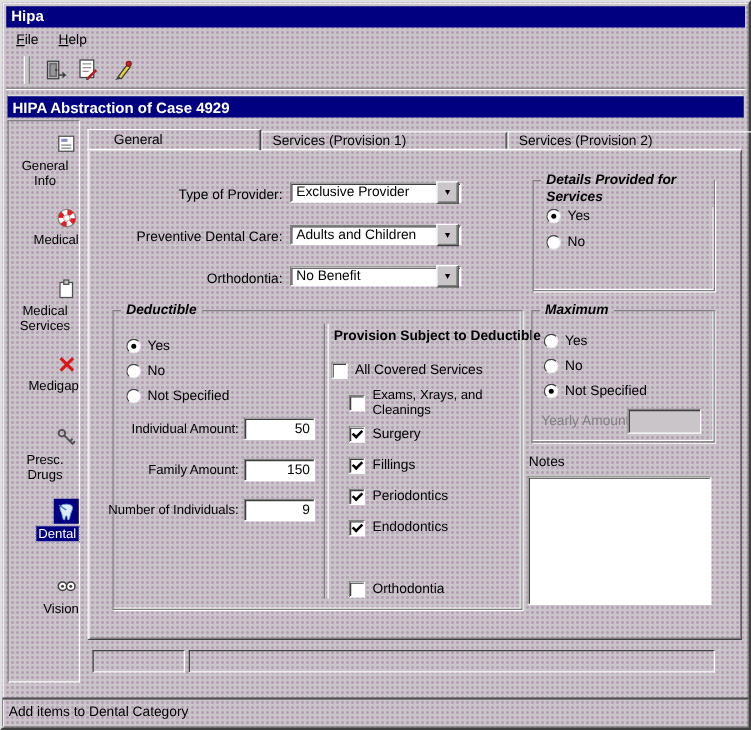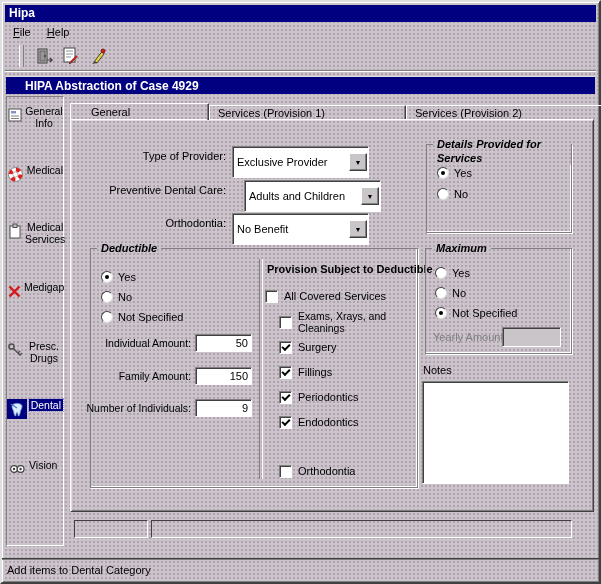--- a/index.html
+++ b/index.html
@@ -6,33 +6,33 @@
   body{width:601px;height:584px;overflow:hidden;font-family:"Liberation Sans","DejaVu Sans",sans-serif;font-size:11px;color:#000;}
   .dither{background-color:#c9c5c9;background-image:radial-gradient(rgba(150,95,150,0.38) 1px,transparent 1.3px);background-size:4px 4px;background-attachment:fixed;}
   #window{position:relative;width:597px;height:580px;border:2px solid;border-color:#dfdfdf #404040 #404040 #dfdfdf;box-shadow:inset 1px 1px 0 #fff,inset -1px -1px 0 #808080;}
   .titlebar{position:absolute;left:3px;top:3px;right:3px;height:17px;background:#000080;color:#fff;font-weight:bold;font-size:12px;line-height:17px;padding-left:4px;box-sizing:border-box;}
   .menubar{position:absolute;left:3px;top:22px;right:3px;height:17px;line-height:17px;}
   .menu-item{display:inline-block;padding:0 5px;margin-left:3px;}
   .menu-item::first-letter{text-decoration:underline;}
   .toolbar{position:absolute;left:3px;top:39px;right:3px;height:29px;border-bottom:1px solid #808080;box-shadow:0 1px 0 #fff;display:flex;align-items:center;}
   .tb-handle{width:3px;height:22px;margin-left:14px;margin-right:8px;border-left:1px solid #fff;border-right:1px solid #808080;background:#c9c5c9;}
   .tb-btn{width:24px;height:24px;display:flex;align-items:center;justify-content:center;margin-right:3px;}
-  .inner-titlebar{position:absolute;left:4px;top:74px;right:4px;height:18px;background:#000080;color:#fff;font-weight:bold;font-size:12px;line-height:18px;padding-left:19px;box-sizing:border-box;border-top:1px solid #dfdfdf;}
+  .inner-titlebar{position:absolute;left:4px;top:74px;right:4px;height:18px;background:#000080;color:#fff;font-weight:bold;font-size:12px;line-height:18px;padding-left:4px;box-sizing:border-box;border-top:1px solid #dfdfdf;}
   .sidebar{position:absolute;left:4px;top:94px;width:58px;height:450px;border:1px solid;border-color:#808080 #fff #fff #808080;box-sizing:border-box;}
-  .side-item{position:absolute;left:0;width:100%;display:flex;flex-direction:row;align-items:flex-start;gap:2px;text-align:center;}
+  .side-item{position:absolute;left:0;width:100%;display:flex;flex-direction:column;align-items:flex-end;gap:2px;text-align:center;}
   .side-icon{width:20px;height:20px;display:flex;align-items:center;justify-content:center;}
   .side-label{font-size:10.5px;line-height:12px;max-width:54px;}
   .side-item.selected .side-icon{background:#000080;}
   .side-item.selected .side-label{background:#000080;color:#fff;padding:0 2px;outline:1px dotted #9a9ad0;}
   .tabstrip{position:absolute;left:68px;top:101px;height:17px;display:flex;}
   .tab{box-sizing:border-box;height:15px;margin-top:2px;line-height:14px;padding-left:8px;border:1px solid;border-color:#fff #404040 #c9c5c9 #fff;box-shadow:inset -1px 0 0 #808080;border-bottom:none;}
   .tab.active{height:17px;margin-top:0;line-height:16px;z-index:3;position:relative;padding-left:20px;}
   .tabpanel{position:absolute;left:68px;top:117px;width:524px;height:393px;border:1px solid;border-color:#fff #404040 #404040 #fff;box-shadow:inset 1px 1px 0 #dfdfdf,inset -1px -1px 0 #808080;box-sizing:border-box;z-index:1;}
   .fld-label{position:absolute;white-space:nowrap;line-height:20px;}
-  .combo{position:absolute;height:32px;background:#fff;border:1px solid;border-color:#808080 #fff #fff #808080;box-shadow:inset 1px 1px 0 #404040;box-sizing:border-box;display:flex;align-items:center;}
+  .combo{position:absolute;height:16px;background:#fff;border:1px solid;border-color:#808080 #fff #fff #808080;box-shadow:inset 1px 1px 0 #404040;box-sizing:border-box;display:flex;align-items:center;}
   .combo-text{flex:1;padding-left:4px;line-height:18px;overflow:hidden;white-space:nowrap;}
   .combo-btn{width:16px;height:16px;margin:1px;background:#c9c5c9;border:1px solid;border-color:#fff #404040 #404040 #fff;box-shadow:inset -1px -1px 0 #808080;display:flex;align-items:center;justify-content:center;font-size:7px;color:#000;}
   .groupbox{position:absolute;border:1px solid #808080;box-shadow:1px 1px 0 #fff,inset -1px -1px 0 #fff;box-sizing:border-box;}
   .gb-legend{position:absolute;top:-8px;left:6px;padding:0 4px;font-weight:bold;font-style:italic;background-color:#c9c5c9;background-image:radial-gradient(rgba(150,95,150,0.38) 1px,transparent 1.3px);background-size:4px 4px;background-attachment:fixed;line-height:14px;}
   .radio-row{position:absolute;display:flex;gap:5px;height:14px;}
   .radio{width:12px;height:12px;border-radius:50%;background:#fff;border:1px solid;border-color:#404040 #dfdfdf #dfdfdf #404040;box-sizing:border-box;position:relative;flex:none;}
   .radio.checked::after{content:"";position:absolute;left:3px;top:3px;width:4px;height:4px;border-radius:50%;background:#000;}
   .check-row{position:absolute;display:flex;align-items:center;gap:6px;height:14px;}
   .checkbox{width:13px;height:13px;background:#fff;border:1px solid;border-color:#808080 #fff #fff #808080;box-shadow:inset 1px 1px 0 #404040;box-sizing:border-box;position:relative;flex:none;}
   .checkbox.checked::after{content:"";position:absolute;left:2px;top:2px;width:6px;height:3px;border-left:2px solid #000;border-bottom:2px solid #000;transform:rotate(-45deg);}
@@ -181,21 +181,21 @@
 
   <div class="tabpanel"></div>
 
   <div class="fld-label" style="right:373px;top:144px">Type of Provider:</div>
   <div class="combo" style="left:230px;top:144px;width:137px">
     <span class="combo-text">Exclusive Provider</span>
     <span class="combo-btn">▼</span>
   </div>
 
   <div class="fld-label" style="right:373px;top:178px">Preventive Dental Care:</div>
-  <div class="combo" style="left:242px;top:178px;width:137px">
+  <div class="combo" style="left:230px;top:178px;width:137px">
     <span class="combo-text">Adults and Children</span>
     <span class="combo-btn">▼</span>
   </div>
 
   <div class="fld-label" style="right:373px;top:211px">Orthodontia:</div>
   <div class="combo" style="left:230px;top:211px;width:137px">
     <span class="combo-text">No Benefit</span>
     <span class="combo-btn">▼</span>
   </div>
 

